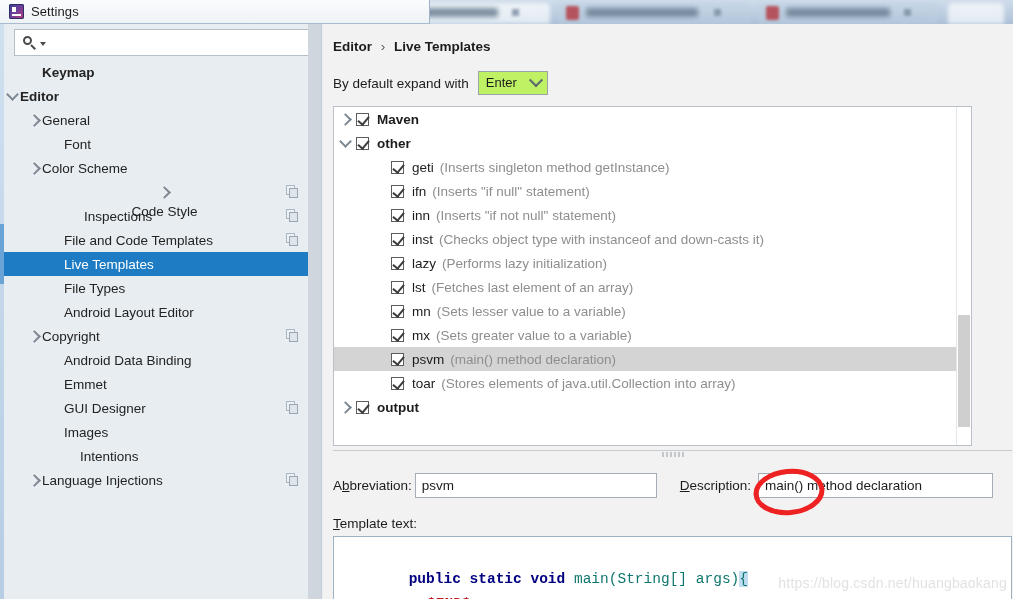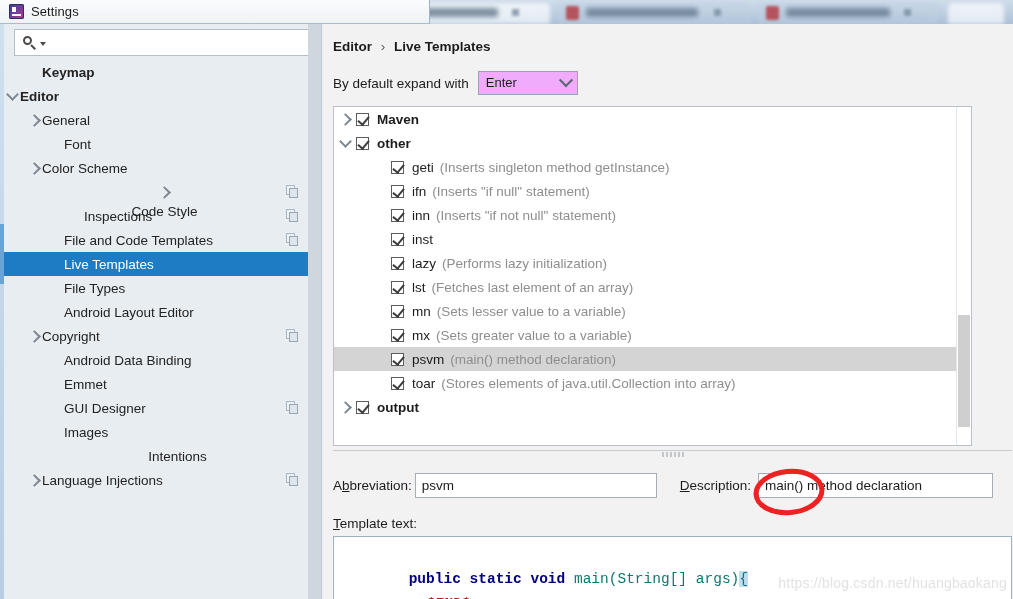--- a/index.html
+++ b/index.html
@@ -136,21 +136,21 @@
   }
   .breadcrumb{
     position:absolute;left:10px;top:15px;font-size:13.5px;font-weight:bold;color:#1c1c1c;
   }
   .breadcrumb .sep{font-weight:normal;color:#5a5a5a;margin:0 5px;}
   .expand-row{
     position:absolute;left:10px;top:47px;display:flex;align-items:center;gap:9px;
   }
   .expand-label{font-size:13.5px;color:#1c1c1c;}
   .combo{
-    width:100px;height:24px;box-sizing:border-box;background:#f0abfc;
+    width:70px;height:24px;box-sizing:border-box;background:#bef264;
     border:1px solid #9aa3ab;display:flex;align-items:center;justify-content:space-between;
     padding:0 6px 0 7px;font-size:13px;color:#1c1c1c;
   }
   .combo .cv{line-height:22px;}
   .combo .cc{width:8px;height:8px;border-right:2px solid #5d6770;border-bottom:2px solid #5d6770;transform:rotate(45deg) translate(-2px,-2px);}
 
   .tmpl-panel{
     position:absolute;left:10px;top:82px;width:639px;height:340px;
     background:#ffffff;border:1px solid #b9c0c7;box-sizing:border-box;overflow:hidden;
   }
@@ -358,21 +358,21 @@
           <span class="tlabel">GUI Designer</span>
           <span class="copy-icon">
             <i class="back"></i>
             <i class="front"></i>
           </span>
         </div>
         <div class="tnode" style="padding-left: 44px;">
           <span class="arrow"></span>
           <span class="tlabel">Images</span>
         </div>
-        <div class="tnode" style="padding-left: 32px; justify-content: center;">
+        <div class="tnode" style="padding-left: 60px;">
           <span class="arrow"></span>
           <span class="tlabel">Intentions</span>
         </div>
         <div class="tnode" style="padding-left: 22px;">
           <span class="arrow">
             <span class="chev right"></span>
           </span>
           <span class="tlabel">Language Injections</span>
           <span class="copy-icon">
             <i class="back"></i>
@@ -425,20 +425,21 @@
             <span class="desc">(Inserts "if null" statement)</span>
           </div>
           <div class="trow indent-2">
             <span class="cbox on"></span>
             <span class="abbr">inn</span>
             <span class="desc">(Inserts "if not null" statement)</span>
           </div>
           <div class="trow indent-2">
             <span class="cbox on"></span>
             <span class="abbr">inst</span>
+            <span class="desc">(Checks object type with instanceof and down-casts it)</span>
           </div>
           <div class="trow indent-2">
             <span class="cbox on"></span>
             <span class="abbr">lazy</span>
             <span class="desc">(Performs lazy initialization)</span>
           </div>
           <div class="trow indent-2">
             <span class="cbox on"></span>
             <span class="abbr">lst</span>
             <span class="desc">(Fetches last element of an array)</span>

